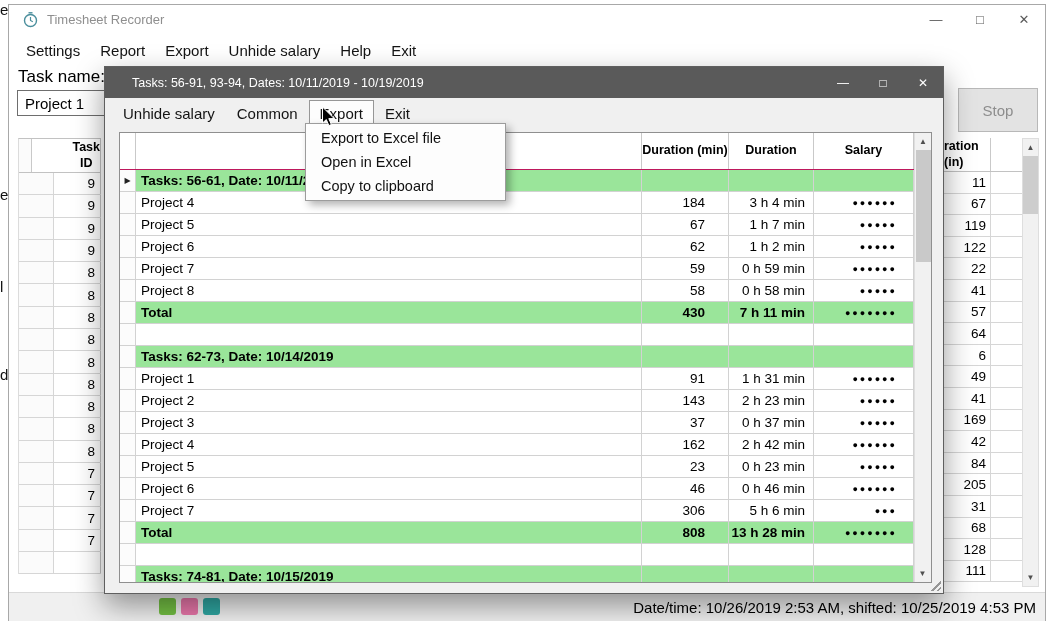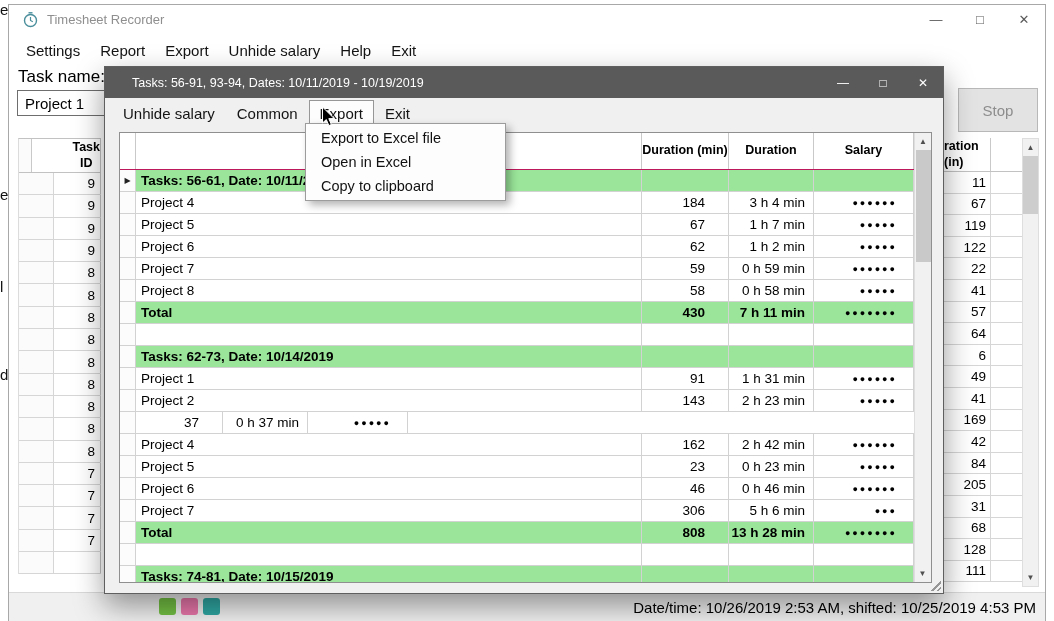--- a/index.html
+++ b/index.html
@@ -412,20 +412,21 @@
           </div>
           <div class="dgrow data">
             <div class="cell sel"></div>
             <div class="cell name">Project 2</div>
             <div class="cell min">143</div>
             <div class="cell dur">2 h 23 min</div>
             <div class="cell sal">●●●●●</div>
           </div>
           <div class="dgrow data">
             <div class="cell sel"></div>
+            <div class="cell name">Project 3</div>
             <div class="cell min">37</div>
             <div class="cell dur">0 h 37 min</div>
             <div class="cell sal">●●●●●</div>
           </div>
           <div class="dgrow data">
             <div class="cell sel"></div>
             <div class="cell name">Project 4</div>
             <div class="cell min">162</div>
             <div class="cell dur">2 h 42 min</div>
             <div class="cell sal">●●●●●●</div>

